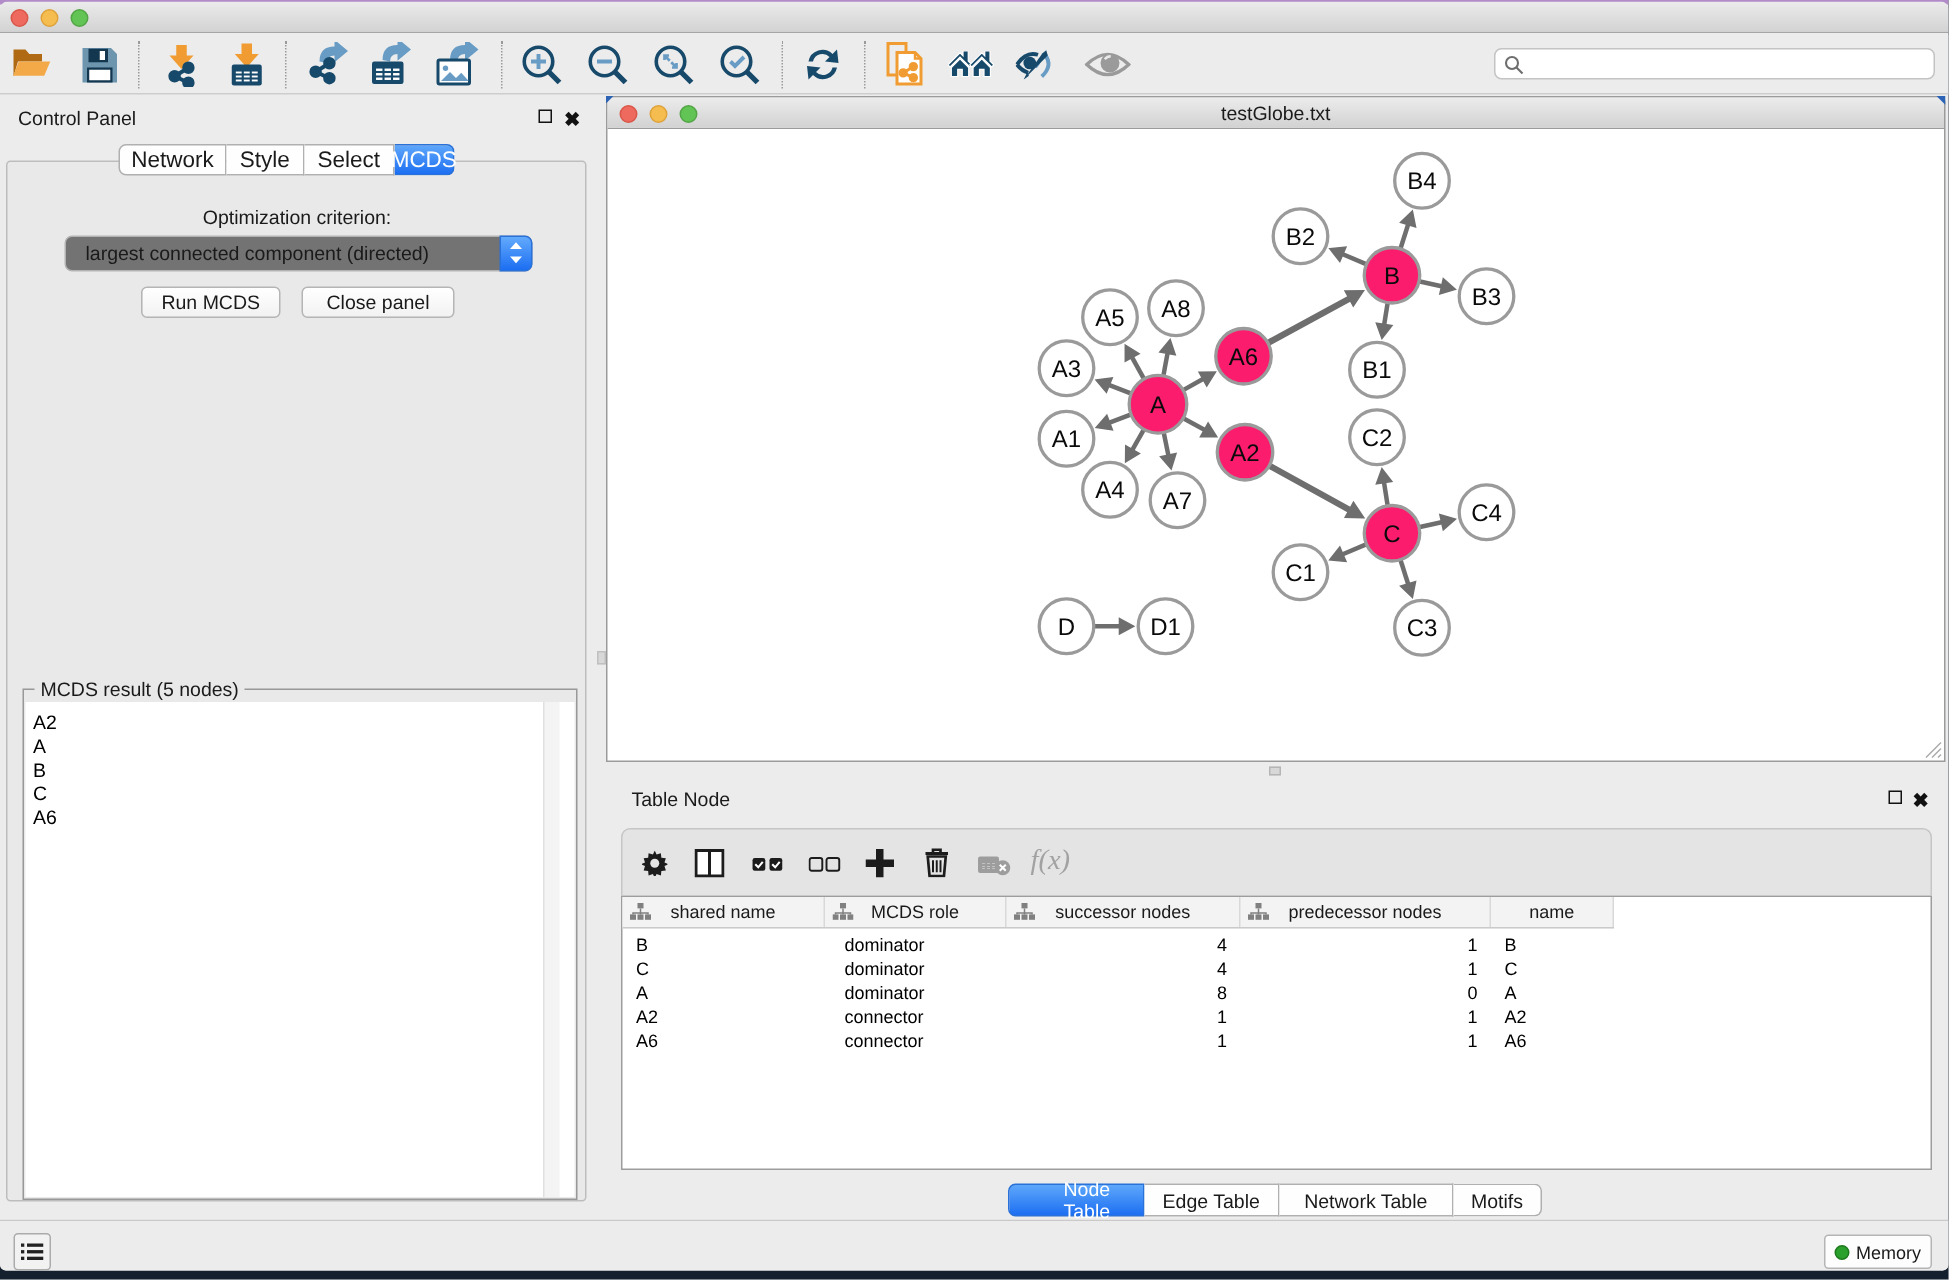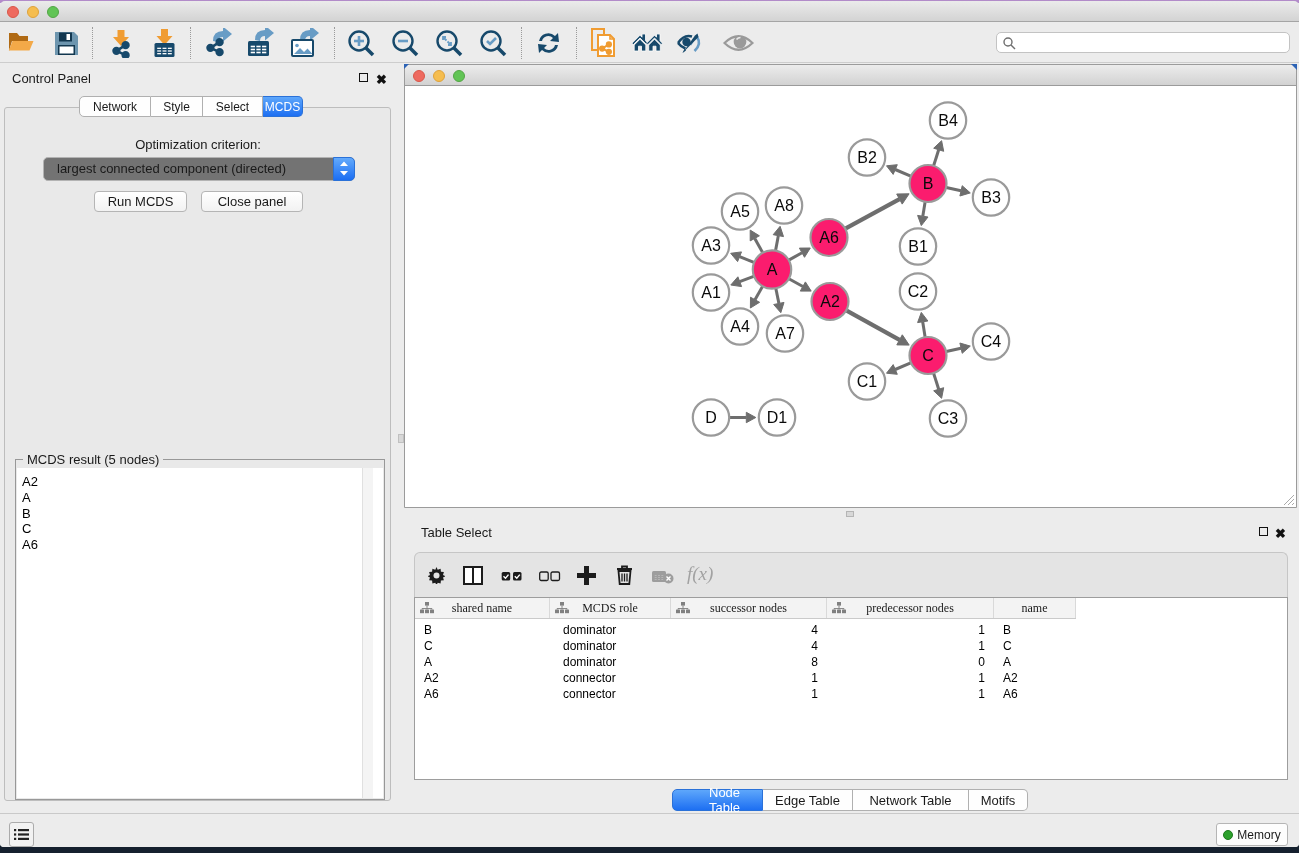--- a/index.html
+++ b/index.html
@@ -8,21 +8,21 @@
 .purple{position:absolute;left:0;top:0;width:1299px;height:3px;background:#b28bc9;}
 .titlebar{position:absolute;left:0;top:1px;width:1299px;height:21px;background:linear-gradient(#ebebeb,#d3d3d3);border-bottom:1px solid #a5a5a5;border-radius:5px 5px 0 0;}
 .tl{position:absolute;width:12px;height:12px;border-radius:50%;top:5px;}
 .title-text{position:absolute;top:4px;width:100%;text-align:center;font-size:13px;color:#3f3f3f;}
 .toolbar{position:absolute;left:0;top:23px;width:1299px;height:40px;background:#ececec;border-bottom:1px solid #cdcdcd;}
 .sep{position:absolute;top:4px;height:32px;width:0;border-left:1px dotted #9a9a9a;}
 .ticon{position:absolute;top:0;height:40px;display:flex;align-items:center;justify-content:center;}
 .search{position:absolute;left:996px;top:9px;width:294px;height:21px;background:#fff;border:1px solid #c3c3c3;border-radius:5px;}
 .cp-title{position:absolute;left:12px;top:71px;font-size:13px;color:#1a1a1a;}
 .pane{position:absolute;left:4px;top:107px;width:387px;height:694px;background:#e9e9e9;border:1px solid #bdbdbd;border-radius:3px;}
-.tabs{position:absolute;top:96px;height:21px;display:flex;font-size:12px;}
+.tabs{position:absolute;top:96px;height:21px;display:flex;font-size:15px;}
 .tab{border:1px solid #b0b0b0;border-left:none;background:#fefefe;color:#1a1a1a;display:flex;align-items:center;justify-content:center;}
 .tab.first{border-left:1px solid #b0b0b0;border-radius:5px 0 0 5px;}
 .tab.last{border-radius:0 5px 5px 0;}
 .tab.sel{background:linear-gradient(#5ea7fb,#1d6ff2);color:#fff;border-color:#2a71d8;}
 .field{font-size:13px;color:#1a1a1a;}
 .combo{position:absolute;left:43px;top:157px;width:312px;height:24px;background:#737373;border:1px solid #b3b3b3;border-radius:5px;}
 .combo .cap{position:absolute;right:-1px;top:-1px;width:22px;height:24px;border-radius:0 5px 5px 0;background:linear-gradient(#63aafc,#1c6ef2);border:1px solid #2a71d8;}
 .btn{position:absolute;height:21px;background:linear-gradient(#ffffff,#f2f2f2);border:1px solid #b5b5b5;border-radius:4px;font-size:13px;color:#1a1a1a;display:flex;align-items:center;justify-content:center;}
 .fieldset{position:absolute;left:15px;top:459px;width:370px;height:341px;border:1px solid #989898;}
 .legend{position:absolute;left:7px;top:-8px;background:#e9e9e9;padding:0 4px;font-size:13px;color:#1a1a1a;}
@@ -247,20 +247,21 @@
   <svg width="5" height="5" viewBox="0 0 5 5" style="position:absolute;left:-1px;top:-1px;z-index:5;">
       <path d="M0 0 H5 L0 5 Z" fill="#2d63b5"></path>
     </svg>
   <svg width="6" height="6" viewBox="0 0 6 6" style="position:absolute;right:-1px;top:-1px;z-index:5;">
       <path d="M0 0 H6 V6 Z" fill="#2d63b5"></path>
     </svg>
   <div class="wtitle">
     <div class="tl" style="left:8px;top:5px;background:#ee6a5f;border:1px solid #d95749;"></div>
     <div class="tl" style="left:28px;top:5px;background:#f5bd4f;border:1px solid #dfa23a;"></div>
     <div class="tl" style="left:48px;top:5px;background:#61c455;border:1px solid #53a546;"></div>
+    <div class="title-text" style="top:3px;color:#1a1a1a;">testGlobe.txt</div>
   </div>
   <svg width="891" height="421" viewBox="404.0 86.5 891 421" style="position:absolute;left:0;top:22px;">
 <g stroke="#6e6e6e" fill="#6e6e6e">
 <line x1="754.0" y1="275.4" x2="738.7" y2="281.2" stroke-width="3"></line>
 <polygon points="729.8,284.5 736.9,276.3 740.6,286.1"></polygon>
 <line x1="754.1" y1="262.3" x2="738.6" y2="256.2" stroke-width="3"></line>
 <polygon points="729.7,252.8 740.5,251.4 736.6,261.1"></polygon>
 <line x1="762.1" y1="284.9" x2="754.0" y2="299.2" stroke-width="3"></line>
 <polygon points="749.4,307.5 749.5,296.7 758.6,301.8"></polygon>
 <line x1="762.2" y1="253.1" x2="753.8" y2="237.9" stroke-width="3"></line>
@@ -344,21 +345,21 @@
 </g>
 </svg>
   <svg width="12" height="12" viewBox="0 0 12 12" style="position:absolute;right:1px;bottom:1px;">
       <path d="M11 1 L1 11 M11 5 L5 11 M11 9 L9 11" stroke="#aaa" stroke-width="1"></path>
     </svg>
 </div>
 
 <div class="abs" style="left:398px;top:434px;width:6px;height:9px;background:#d8d8d8;border:1px solid #c0c0c0;"></div>
 <div class="abs" style="left:846px;top:511px;width:8px;height:6px;background:#d8d8d8;border:1px solid #b5b5b5;"></div>
 
-<div class="tp-title">Table Select</div>
+<div class="tp-title">Table Node</div>
 <div class="winbtn" style="left:1259px;top:525px;"><span style="display:inline-block;width:9px;height:9px;border:1.5px solid #111;"></span></div>
 <div class="winbtn" style="left:1275px;top:526px;font-size:13px;">✖</div>
 <div class="tp-toolbar">
     <svg width="17" height="17" viewBox="0 0 17 17" style="position:absolute;left:13px;top:14px;">
       <path d="M8.5 0 l1.2 2.7 2.9-.9 .3 3 3 .3-.9 2.9 2.7 1.2-2.7 1.2 .9 2.9-3 .3-.3 3-2.9-.9-1.2 2.7-1.2-2.7-2.9 .9-.3-3-3-.3 .9-2.9-2.7-1.2 2.7-1.2-.9-2.9 3-.3 .3-3 2.9 .9Z" fill="#1c1c1c" transform="translate(0,0)"></path>
       <circle cx="8.5" cy="8.5" r="3" fill="#e4e4e4"></circle>
     </svg>
     <svg width="20" height="19" viewBox="0 0 20 19" style="position:absolute;left:48px;top:13px;">
       <rect x="1" y="1" width="18" height="17" fill="#fff" stroke="#1c1c1c" stroke-width="2"></rect>
       <line x1="10" y1="1" x2="10" y2="18" stroke="#1c1c1c" stroke-width="2"></line>
@@ -392,21 +393,21 @@
       <rect x="9.366666666666667" y="8.366666666666667" width="1.9333333333333336" height="0.26666666666666683" fill="#fff"></rect>
       <rect x="2.7" y="10.033333333333333" width="1.9333333333333336" height="0.26666666666666683" fill="#fff"></rect>
       <rect x="6.033333333333334" y="10.033333333333333" width="1.9333333333333336" height="0.26666666666666683" fill="#fff"></rect>
       <rect x="9.366666666666667" y="10.033333333333333" width="1.9333333333333336" height="0.26666666666666683" fill="#fff"></rect>
       <circle cx="16.5" cy="9.5" r="5" fill="#9d9d9d"></circle>
       <path d="M14.5 7.5 l4 4 M18.5 7.5 l-4 4" stroke="#fff" stroke-width="1.4"></path>
     </svg>
     <div style="position:absolute;left:272px;top:10px;font-family:'Liberation Serif',serif;font-style:italic;font-size:19px;color:#a2a2a2;">f(x)</div>
   </div>
 <div class="table">
-    <div class="thead" style="width:661px;font-family:Liberation Serif, serif;">
+    <div class="thead" style="width:661px;">
       <div class="th" style="left:0px;width:135px;"><svg width="14" height="12" viewBox="0 0 14 12" style="position:absolute;left:5px;top:4px;">
           <g fill="#808080">
             <rect x="5" y="0" width="4" height="3.6"></rect>
             <rect x="0" y="7.6" width="4" height="3.6"></rect>
             <rect x="5" y="7.6" width="4" height="3.6"></rect>
             <rect x="10" y="7.6" width="4" height="3.6"></rect>
           </g>
           <path d="M7 3.6 v2 M2 7.6 v-1 h10 v1 M7 5.6 v2" stroke="#808080" stroke-width="1" fill="none"></path>
         </svg>shared name</div>
       <div class="th" style="left:135px;width:121px;"><svg width="14" height="12" viewBox="0 0 14 12" style="position:absolute;left:5px;top:4px;">

